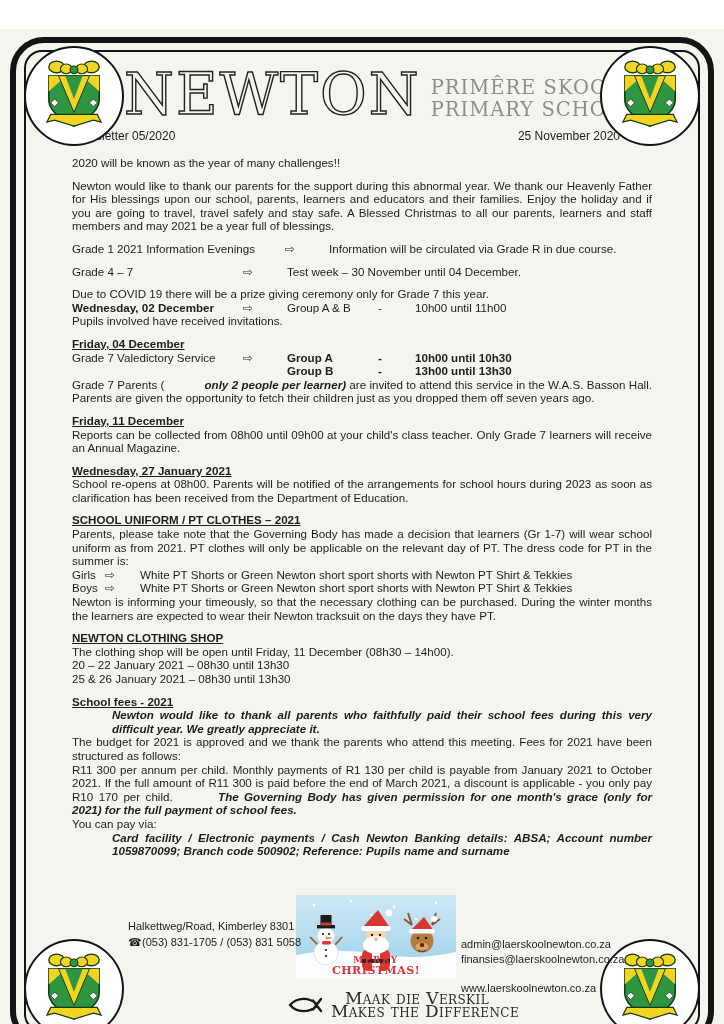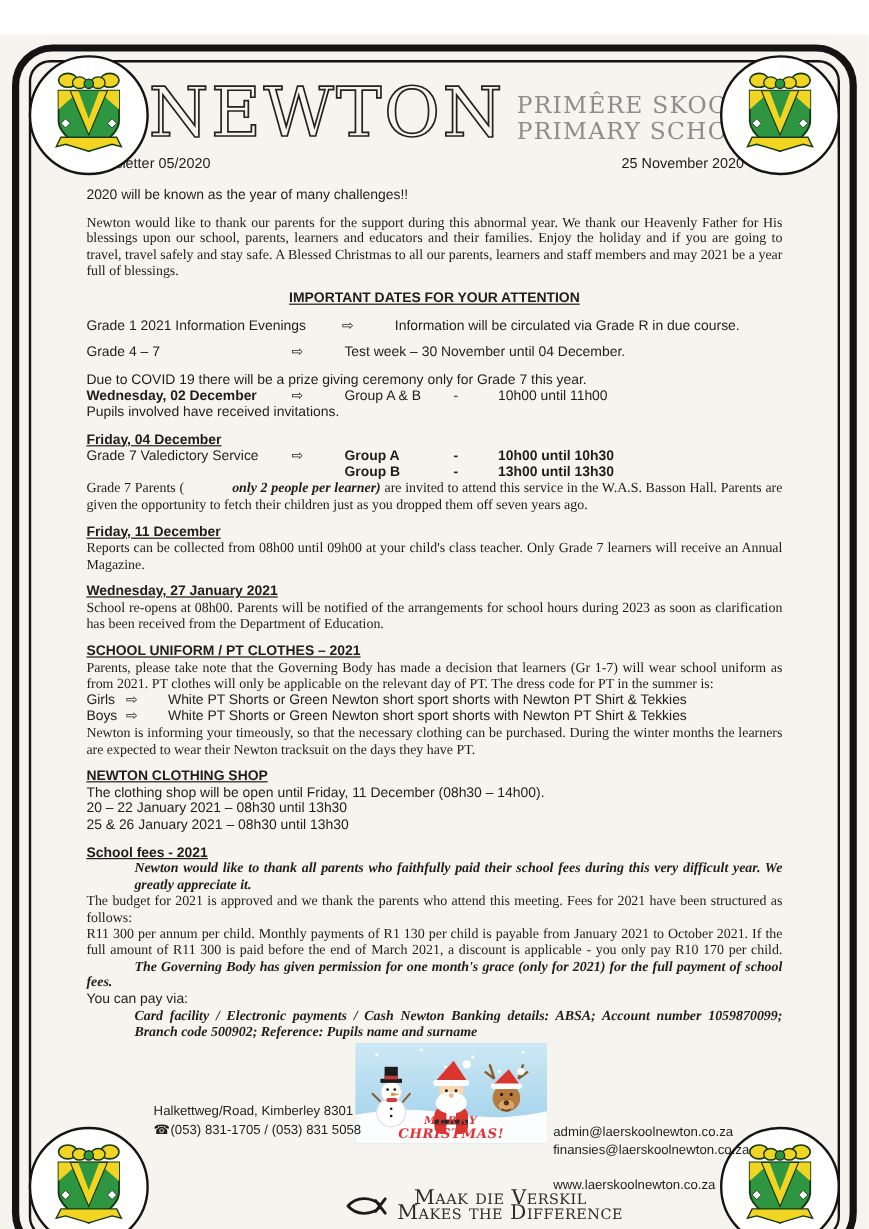--- a/index.html
+++ b/index.html
@@ -31,39 +31,39 @@
     letter-spacing:2px; color:rgba(246,244,238,0.01);
     -webkit-text-stroke:1.4px #222; font-weight:normal; }
   .subtitle { margin:14px 0 0 10px; font-family:"DejaVu Serif", serif;
     font-size:19.5px; line-height:22px; color:#8d8d8d; letter-spacing:1px; }
   .metaRow { display:flex; justify-content:space-between; margin-top:4px;
     font-size:12px; padding-right:32px; }
 
   
   .bodytext { margin-top:13px; font-size:11.6px; line-height:13.6px; }
   .blk { margin-bottom:9px; }
-  .just { text-align:justify;font-family:Liberation Serif, serif; }
+  .just { text-align:justify; }
   .b { font-weight:bold; }
   .bi { font-weight:bold; font-style:italic;padding-left:40px; }
   .h { font-weight:bold; text-decoration:underline; }
   .center { text-align:center; }
   .row { display:flex; }
   .row > span { flex:0 0 auto; }
   .c213 { width:213px; } .c171 { width:171px; } .c44 { width:44px; }
   .c91 { width:91px; } .c37 { width:37px; } .c215 { width:215px; }
   .c33 { width:33px; } .c35 { width:35px; }
   .fill { flex:1 1 auto !important; }
 
   
   .footer-left { position:absolute; left:128px; top:890px; z-index:5;
     font-size:11px; line-height:15.5px; }
   .footer-right { position:absolute; left:461px; top:908px; z-index:5;
     font-size:11px; line-height:15px; }
   .footer-right .site { margin-top:14px; }
-  .xmas { position:absolute; left:296px; top:840px; z-index:5;font-style:italic; }
+  .xmas { position:absolute; left:296px; top:866px; z-index:5; }
   .motto { position:absolute; left:287px; top:963px; z-index:5;
     display:flex; align-items:center; }
   .motto-lines { font-family:"DejaVu Serif", serif; font-variant:small-caps;
     font-size:17px; line-height:12.5px; color:#2b2b2b; letter-spacing:0.4px; margin-left:6px; }
   .motto-lines .l1 { margin-left:14px; }
   .icon-glyph { display:inline-block; width:14px; }
 </style>
 </head>
 <body>
 
@@ -151,21 +151,20 @@
     </div>
     <div class="metaRow">
       <span>Newsletter 05/2020</span>
       <span>25 November 2020</span>
     </div>
 
     <div class="bodytext">
       <div class="blk">2020 will be known as the year of many challenges!!</div>
       <div class="blk just">Newton would like to thank our parents for the support during this abnormal year.  We thank our Heavenly Father for His blessings upon our school, parents, learners and educators and their families.   Enjoy the holiday and if you are going to travel, travel safely and stay safe.  A Blessed Christmas to all our parents, learners and staff members and may 2021 be a year full of blessings.</div>
 
-      <div class="blk center"><span class="h">IMPORTANT DATES FOR YOUR ATTENTION</span></div>
 
       <div class="blk row">
         <span class="c213">Grade 1 2021 Information Evenings</span>
         <span class="c44">⇨</span>
         <span class="fill">Information will be circulated via Grade R in due course.</span>
       </div>
 
       <div class="blk row">
         <span class="c171">Grade 4 – 7</span>
         <span class="c44">⇨</span>

